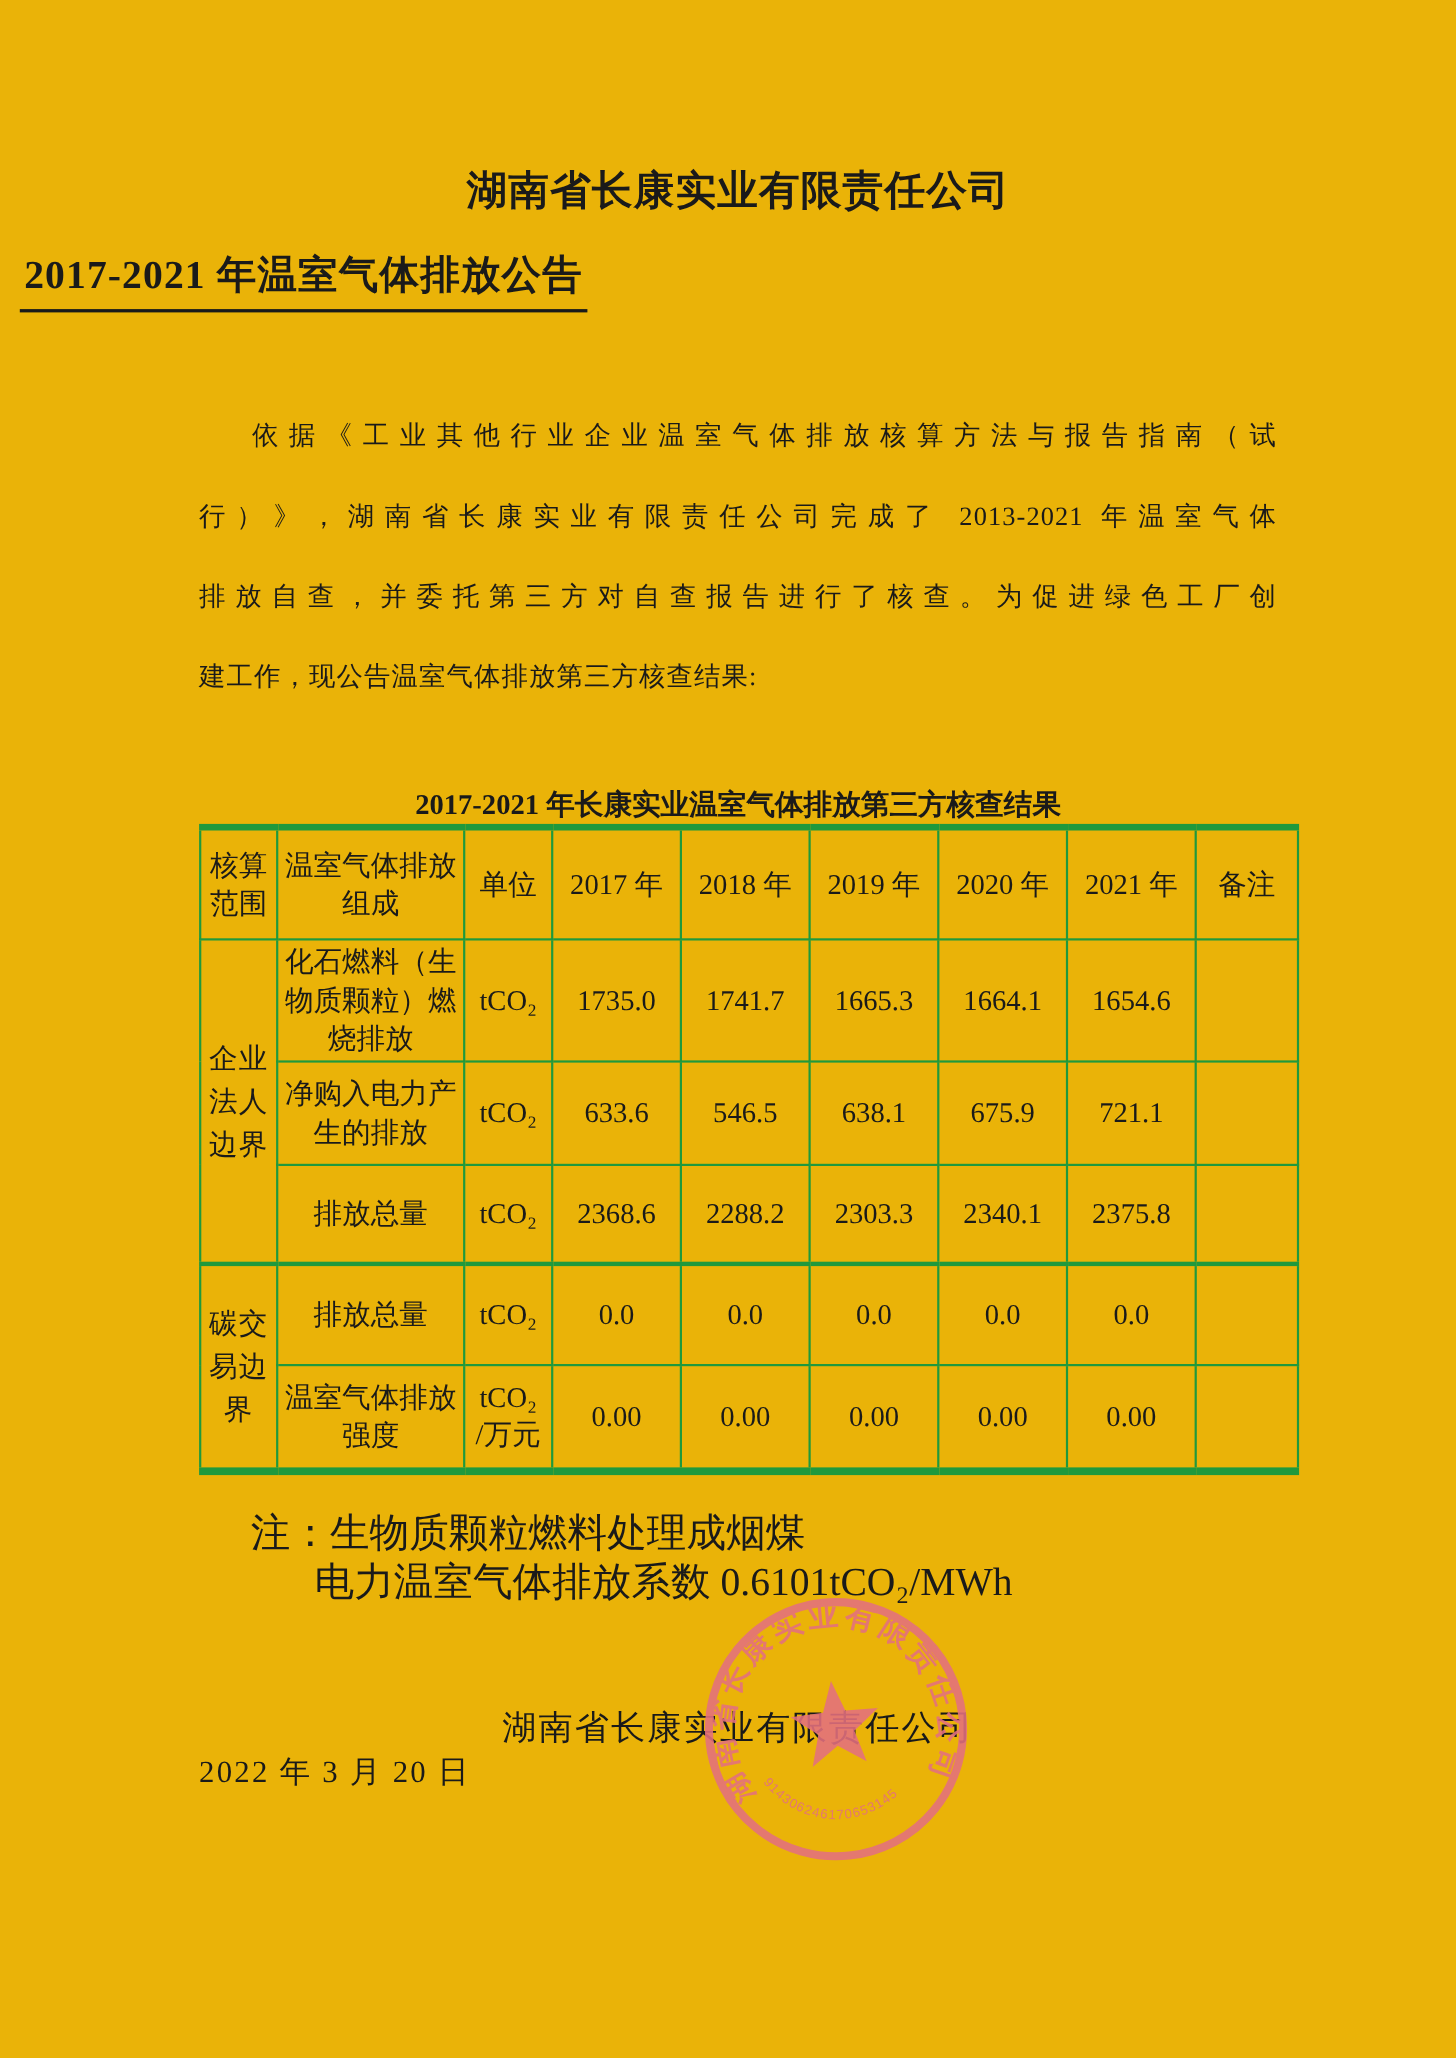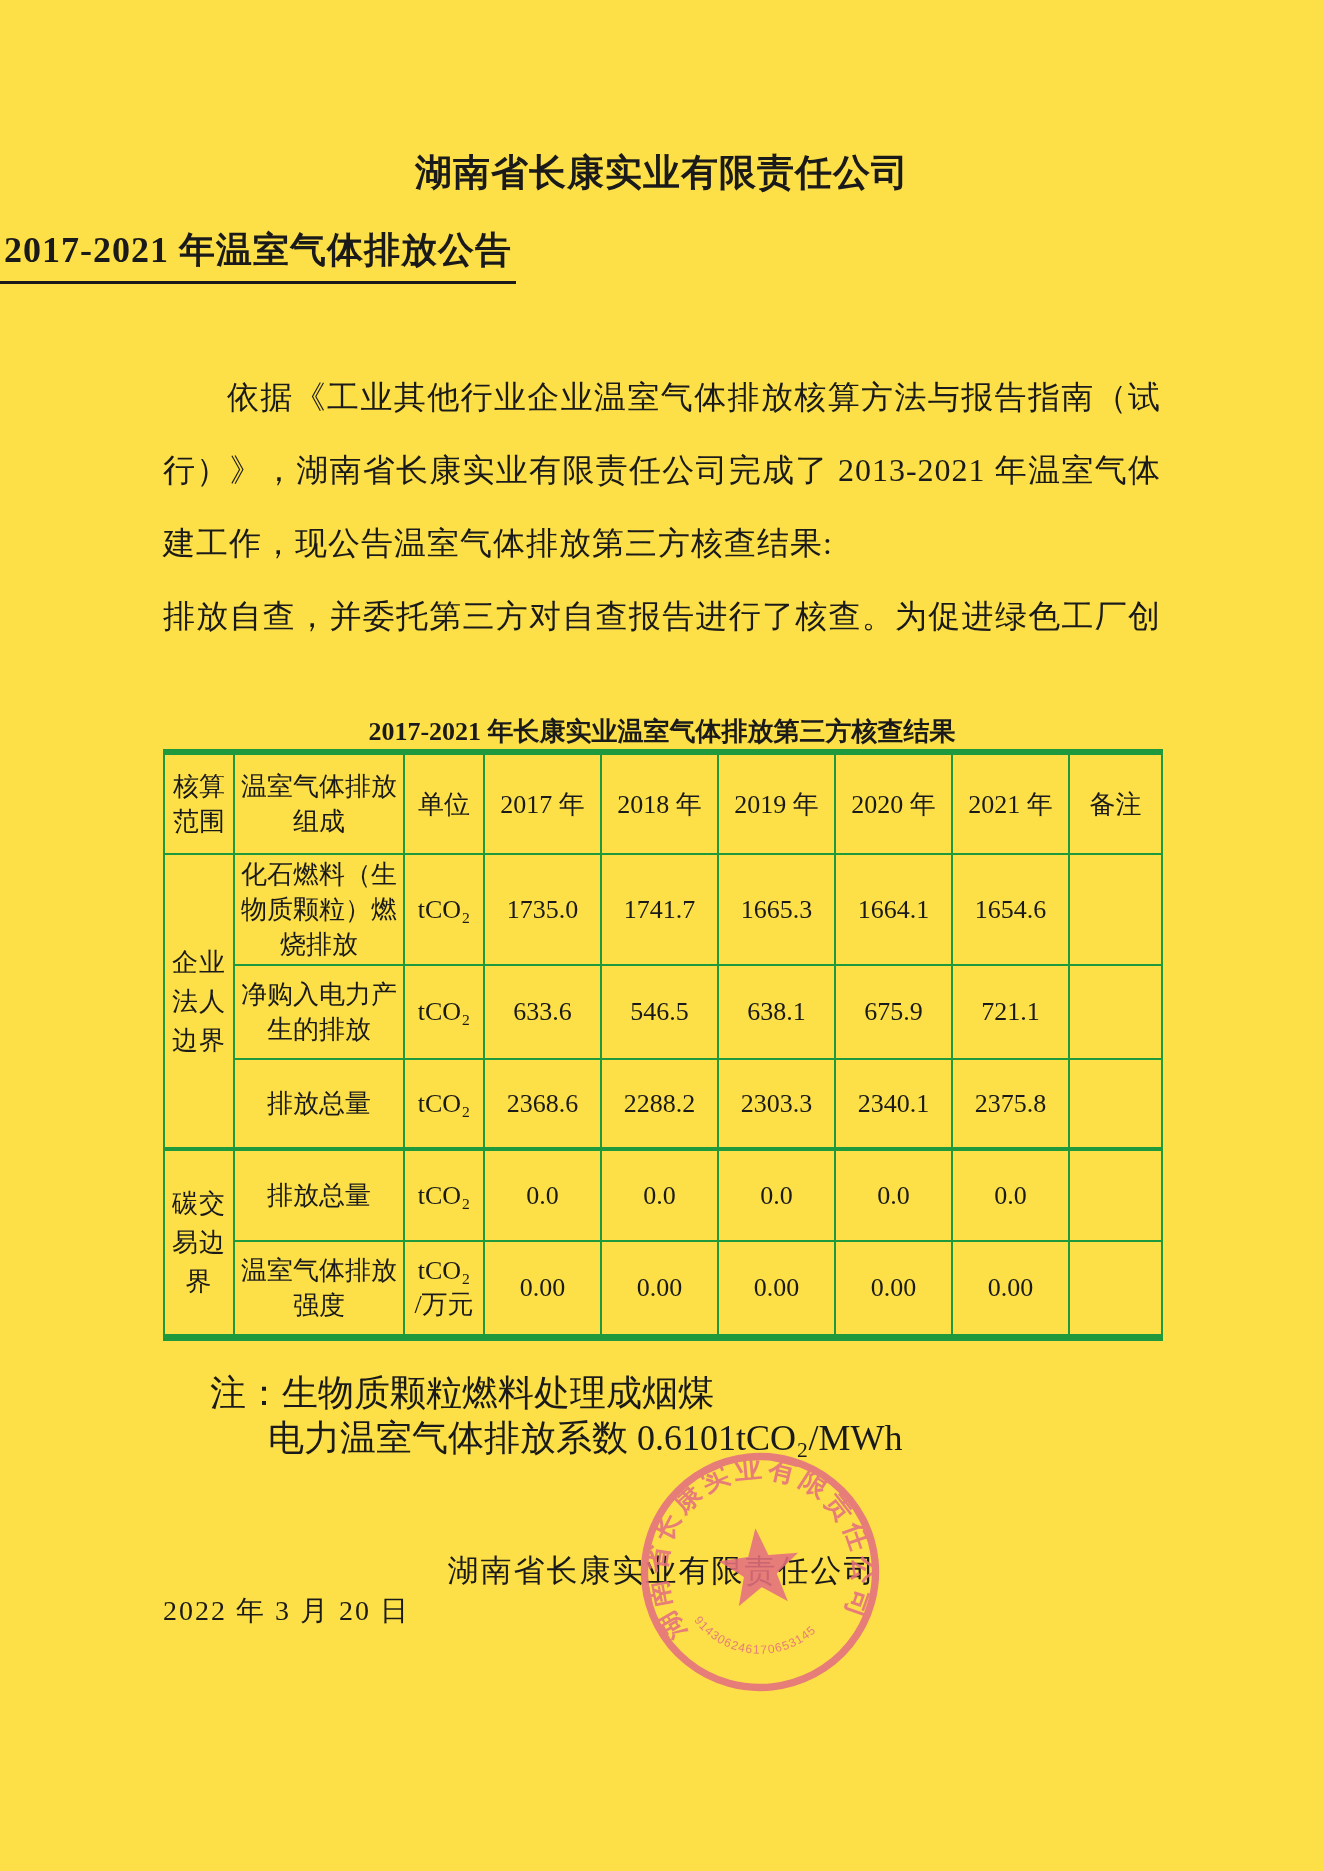--- a/index.html
+++ b/index.html
@@ -1,25 +1,26 @@
 <!DOCTYPE html>
 <html><head>
 <meta charset="utf-8">
 <style>
   html,body{margin:0;padding:0;background:#e8e8e8;}
   .page{
     position:relative;
     width:1324px;height:1871px;
     margin:0 auto;
-    background:#fde047;
+    background:#eab308;
     font-family:"Liberation Serif","DejaVu Serif",serif;
     color:#1a1a1a;
     overflow:hidden;
     box-sizing:border-box;
     padding-top:148px;
+    padding-left:18px;
   }
   .content{margin:0 163px;}
   .doc-title{
     margin:0;
     text-align:center;
     font-size:37px;
     font-weight:bold;
     letter-spacing:1px;
   }
   .doc-subtitle-wrap{
@@ -29,21 +30,21 @@
     font-weight:bold;
   }
   .doc-subtitle{
     display:inline-block;
     border-bottom:3px solid #1a1a1a;
     padding:0 4px 6px 4px;
     letter-spacing:1px;
   }
   .paragraph{
     margin-top:90px;
-    font-size:32px;
+    font-size:24px;
   }
   .para-line{
     height:73px;
     line-height:46px;
     text-align:justify;
     text-align-last:justify;
     letter-spacing:1px;
   }
   .para-line.indent{text-indent:2em;}
   .para-line.last{text-align:left;text-align-last:left;}
@@ -117,22 +118,22 @@
   <h1 class="doc-title">湖南省长康实业有限责任公司</h1>
 
   <div class="doc-subtitle-wrap">
     <span class="doc-subtitle">2017-2021 年温室气体排放公告</span>
   </div>
 
   <div class="content">
     <div class="paragraph">
       <div class="para-line indent">依据《工业其他行业企业温室气体排放核算方法与报告指南（试</div>
       <div class="para-line">行）》，湖南省长康实业有限责任公司完成了 2013-2021 年温室气体</div>
+      <div class="para-line">排放自查，并委托第三方对自查报告进行了核查。为促进绿色工厂创</div>
       <div class="para-line last">建工作，现公告温室气体排放第三方核查结果:</div>
-      <div class="para-line">排放自查，并委托第三方对自查报告进行了核查。为促进绿色工厂创</div>
     </div>
 
     <div class="table-title">2017-2021 年长康实业温室气体排放第三方核查结果</div>
 
     <table class="gtable">
       <colgroup>
         <col style="width:70px">
           <col style="width:170px">
           <col style="width:80px">
         <col style="width:117px">

